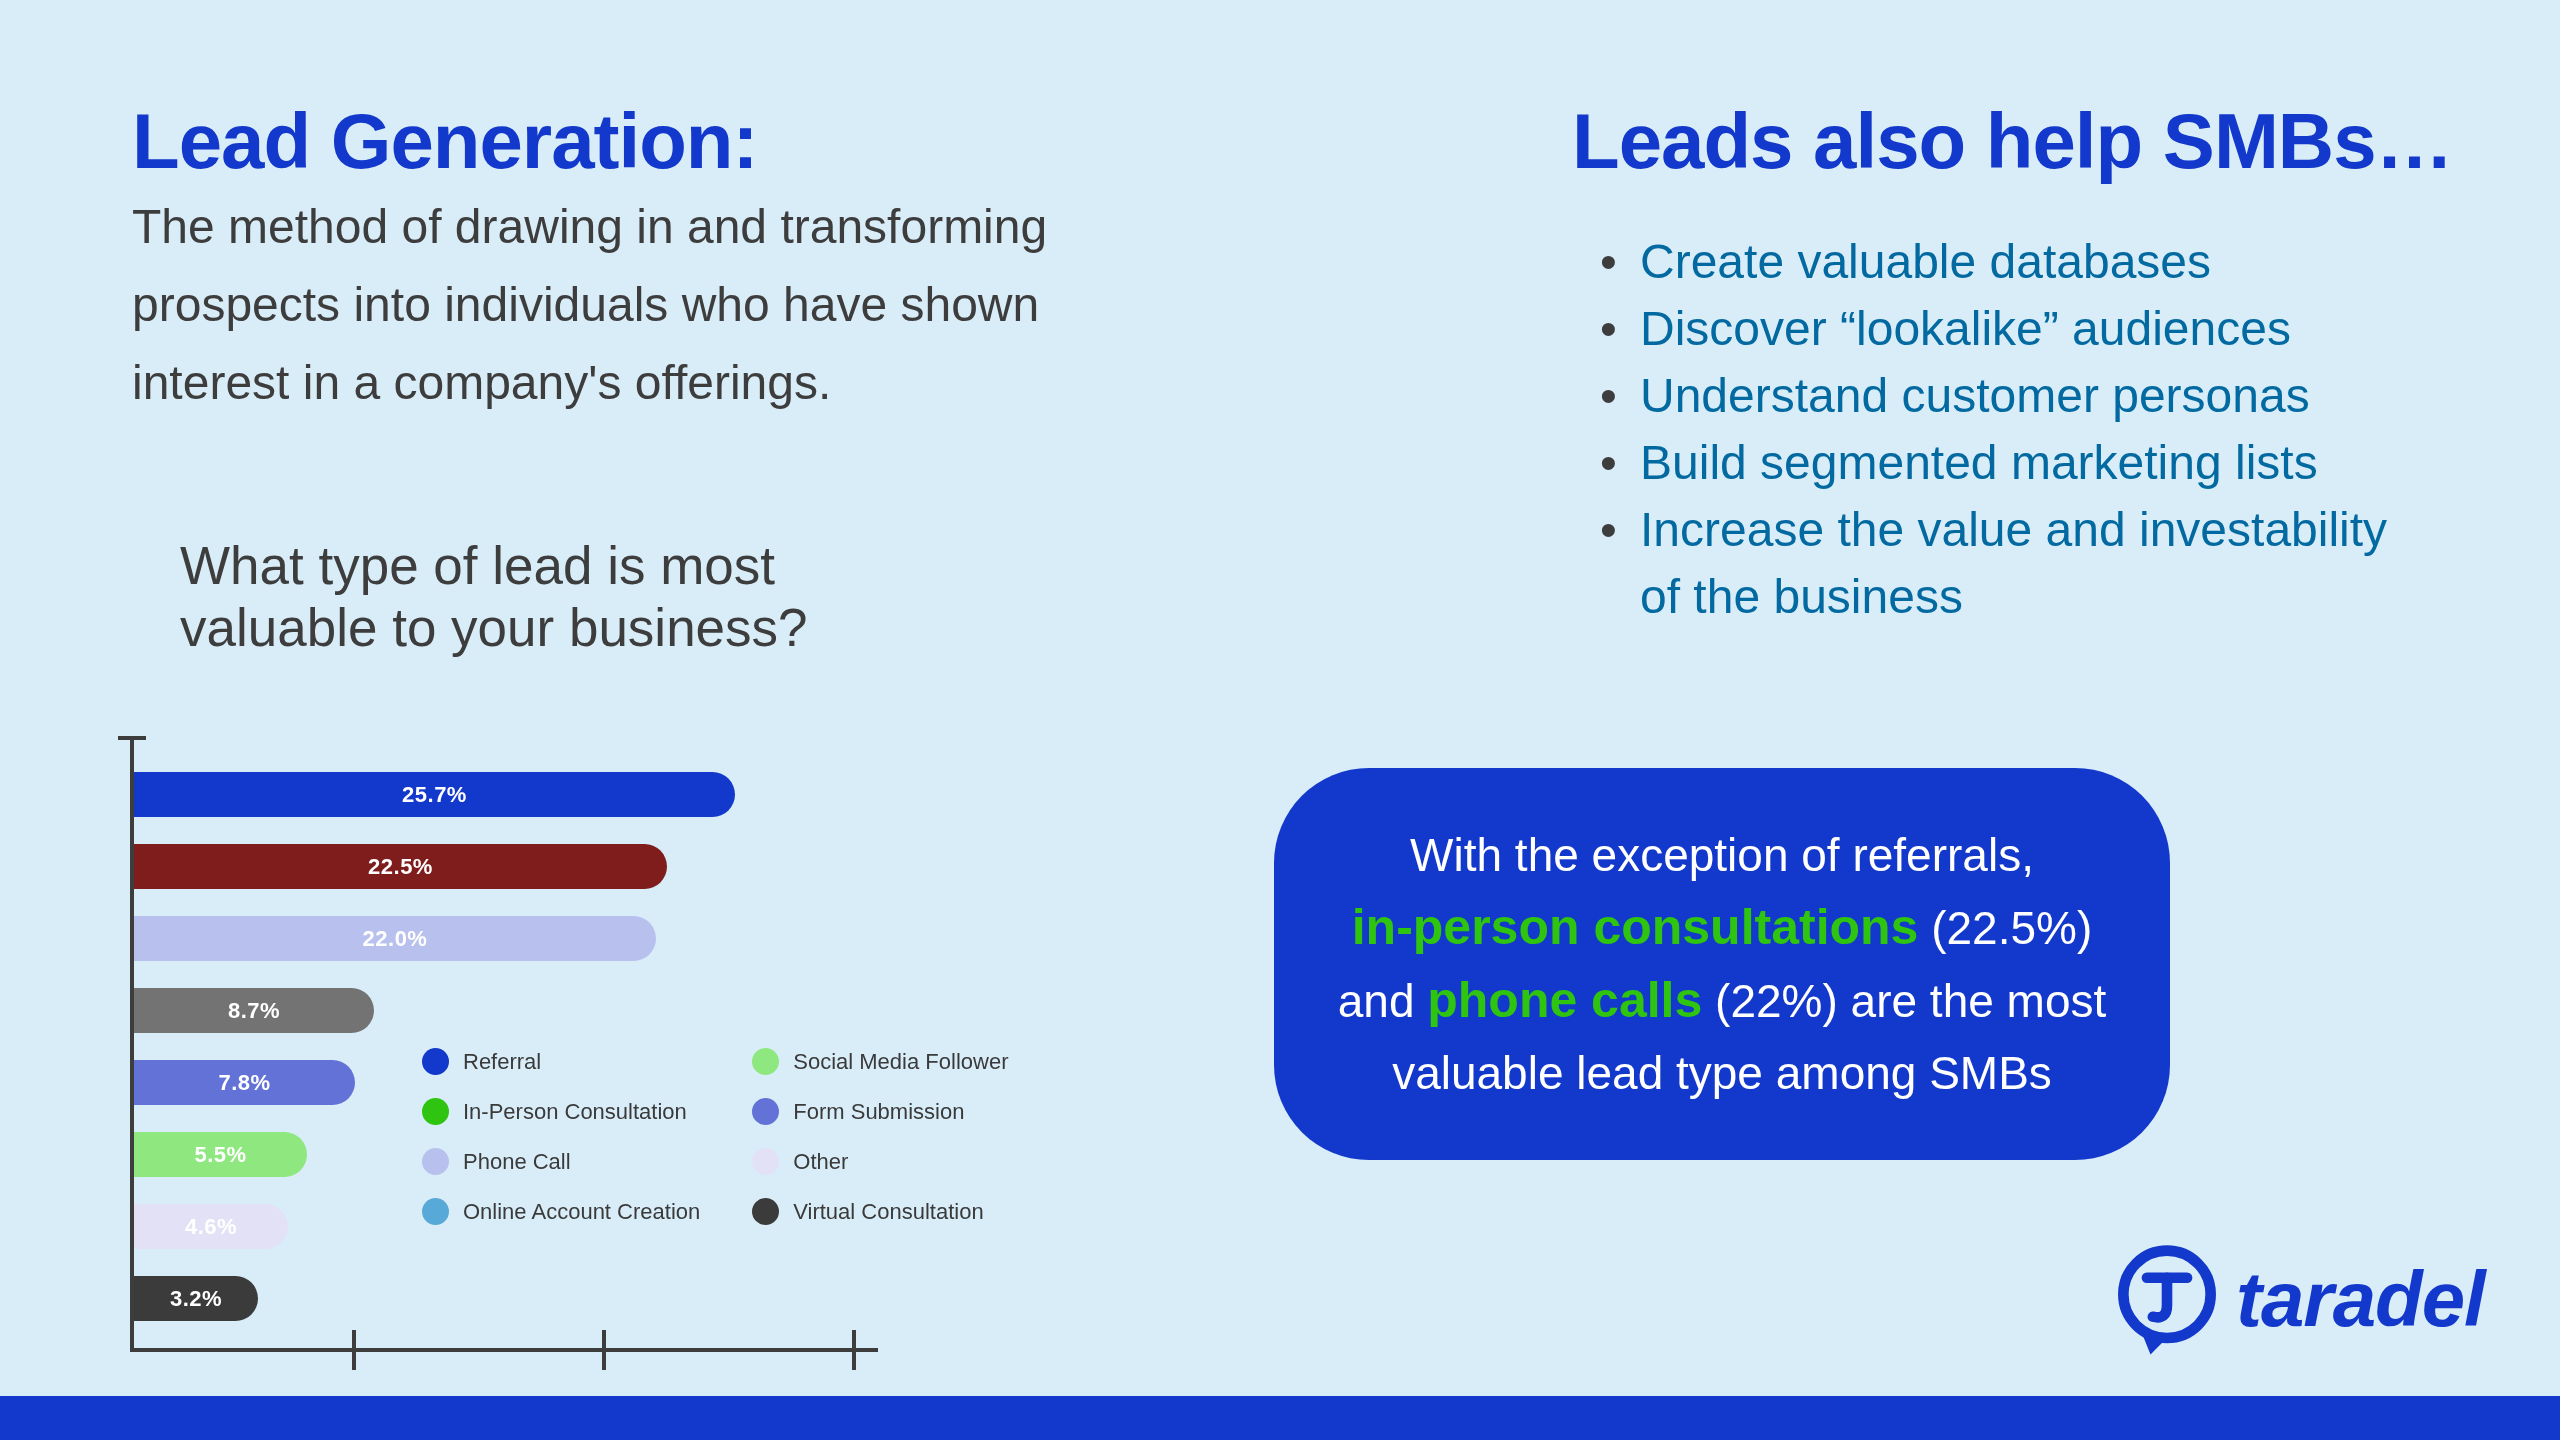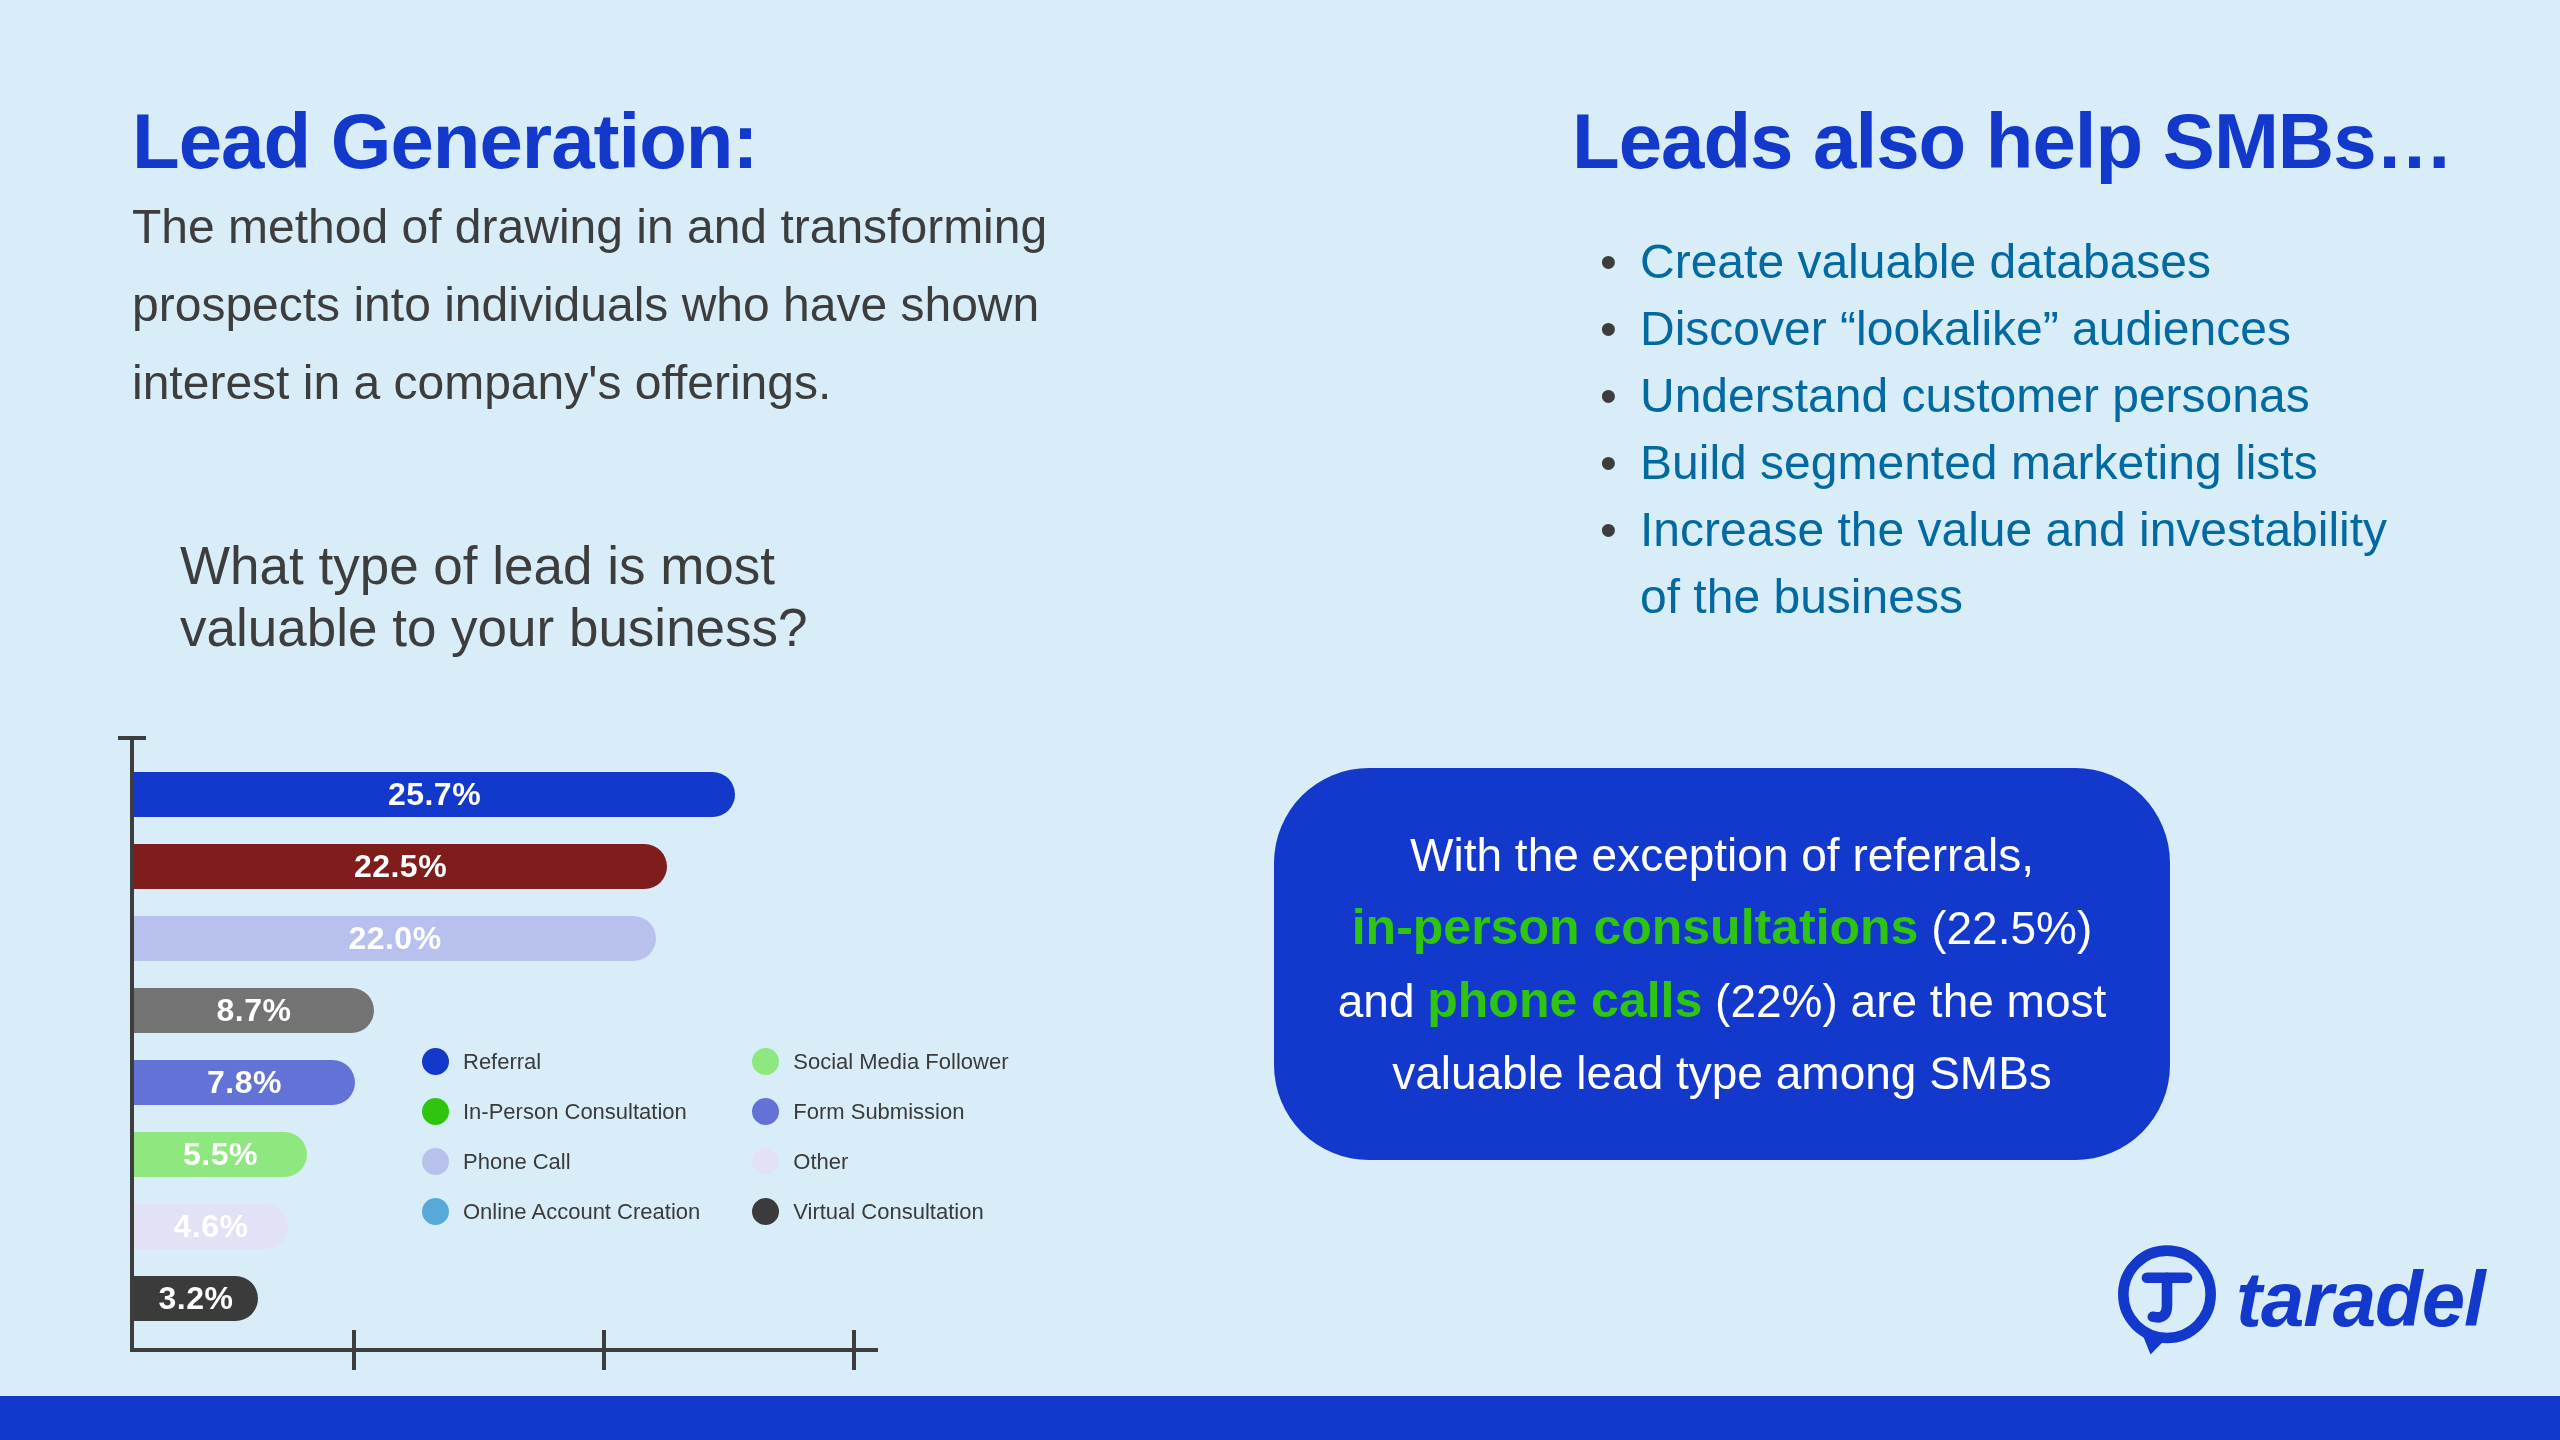--- a/index.html
+++ b/index.html
@@ -15,21 +15,21 @@
 
   .chart-question { position:absolute; left:132px; top:535px; width:700px;
                     font-size:53px; line-height:62px; font-weight:400; color:#3d3d3d;margin-left:48px; }
 
   
   .y-axis { position:absolute; left:130px; top:736px; width:4px; height:616px; background:#3d3d3d; }
   .y-axis-cap { position:absolute; left:118px; top:736px; width:28px; height:4px; background:#3d3d3d; }
   .bars { position:absolute; left:134px; top:772px; }
   .bar-row { height:72px; }
   .bar { height:45px; border-radius:0 23px 23px 0; display:flex; align-items:center; justify-content:center; }
-  .bar-label { color:#ffffff; font-weight:700; font-size:32px; letter-spacing:0.5px; }
+  .bar-label { color:#ffffff; font-weight:700; font-size:22px; letter-spacing:0.5px; }
   .x-axis { position:absolute; left:130px; top:1348px; width:748px; height:4px; background:#3d3d3d; }
   .x-tick { position:absolute; top:-18px; width:4px; height:40px; background:#3d3d3d; }
 
   .legend { position:absolute; left:422px; top:1048px; display:flex; gap:52px; }
   .legend-col { display:flex; flex-direction:column; gap:23px; }
   .legend-item { display:flex; align-items:center; gap:14px; height:27px; }
   .legend-dot { width:27px; height:27px; border-radius:50%; flex:0 0 27px; }
   .legend-label { font-size:22px; color:#3a3a3a; font-weight:500; }
 
   

